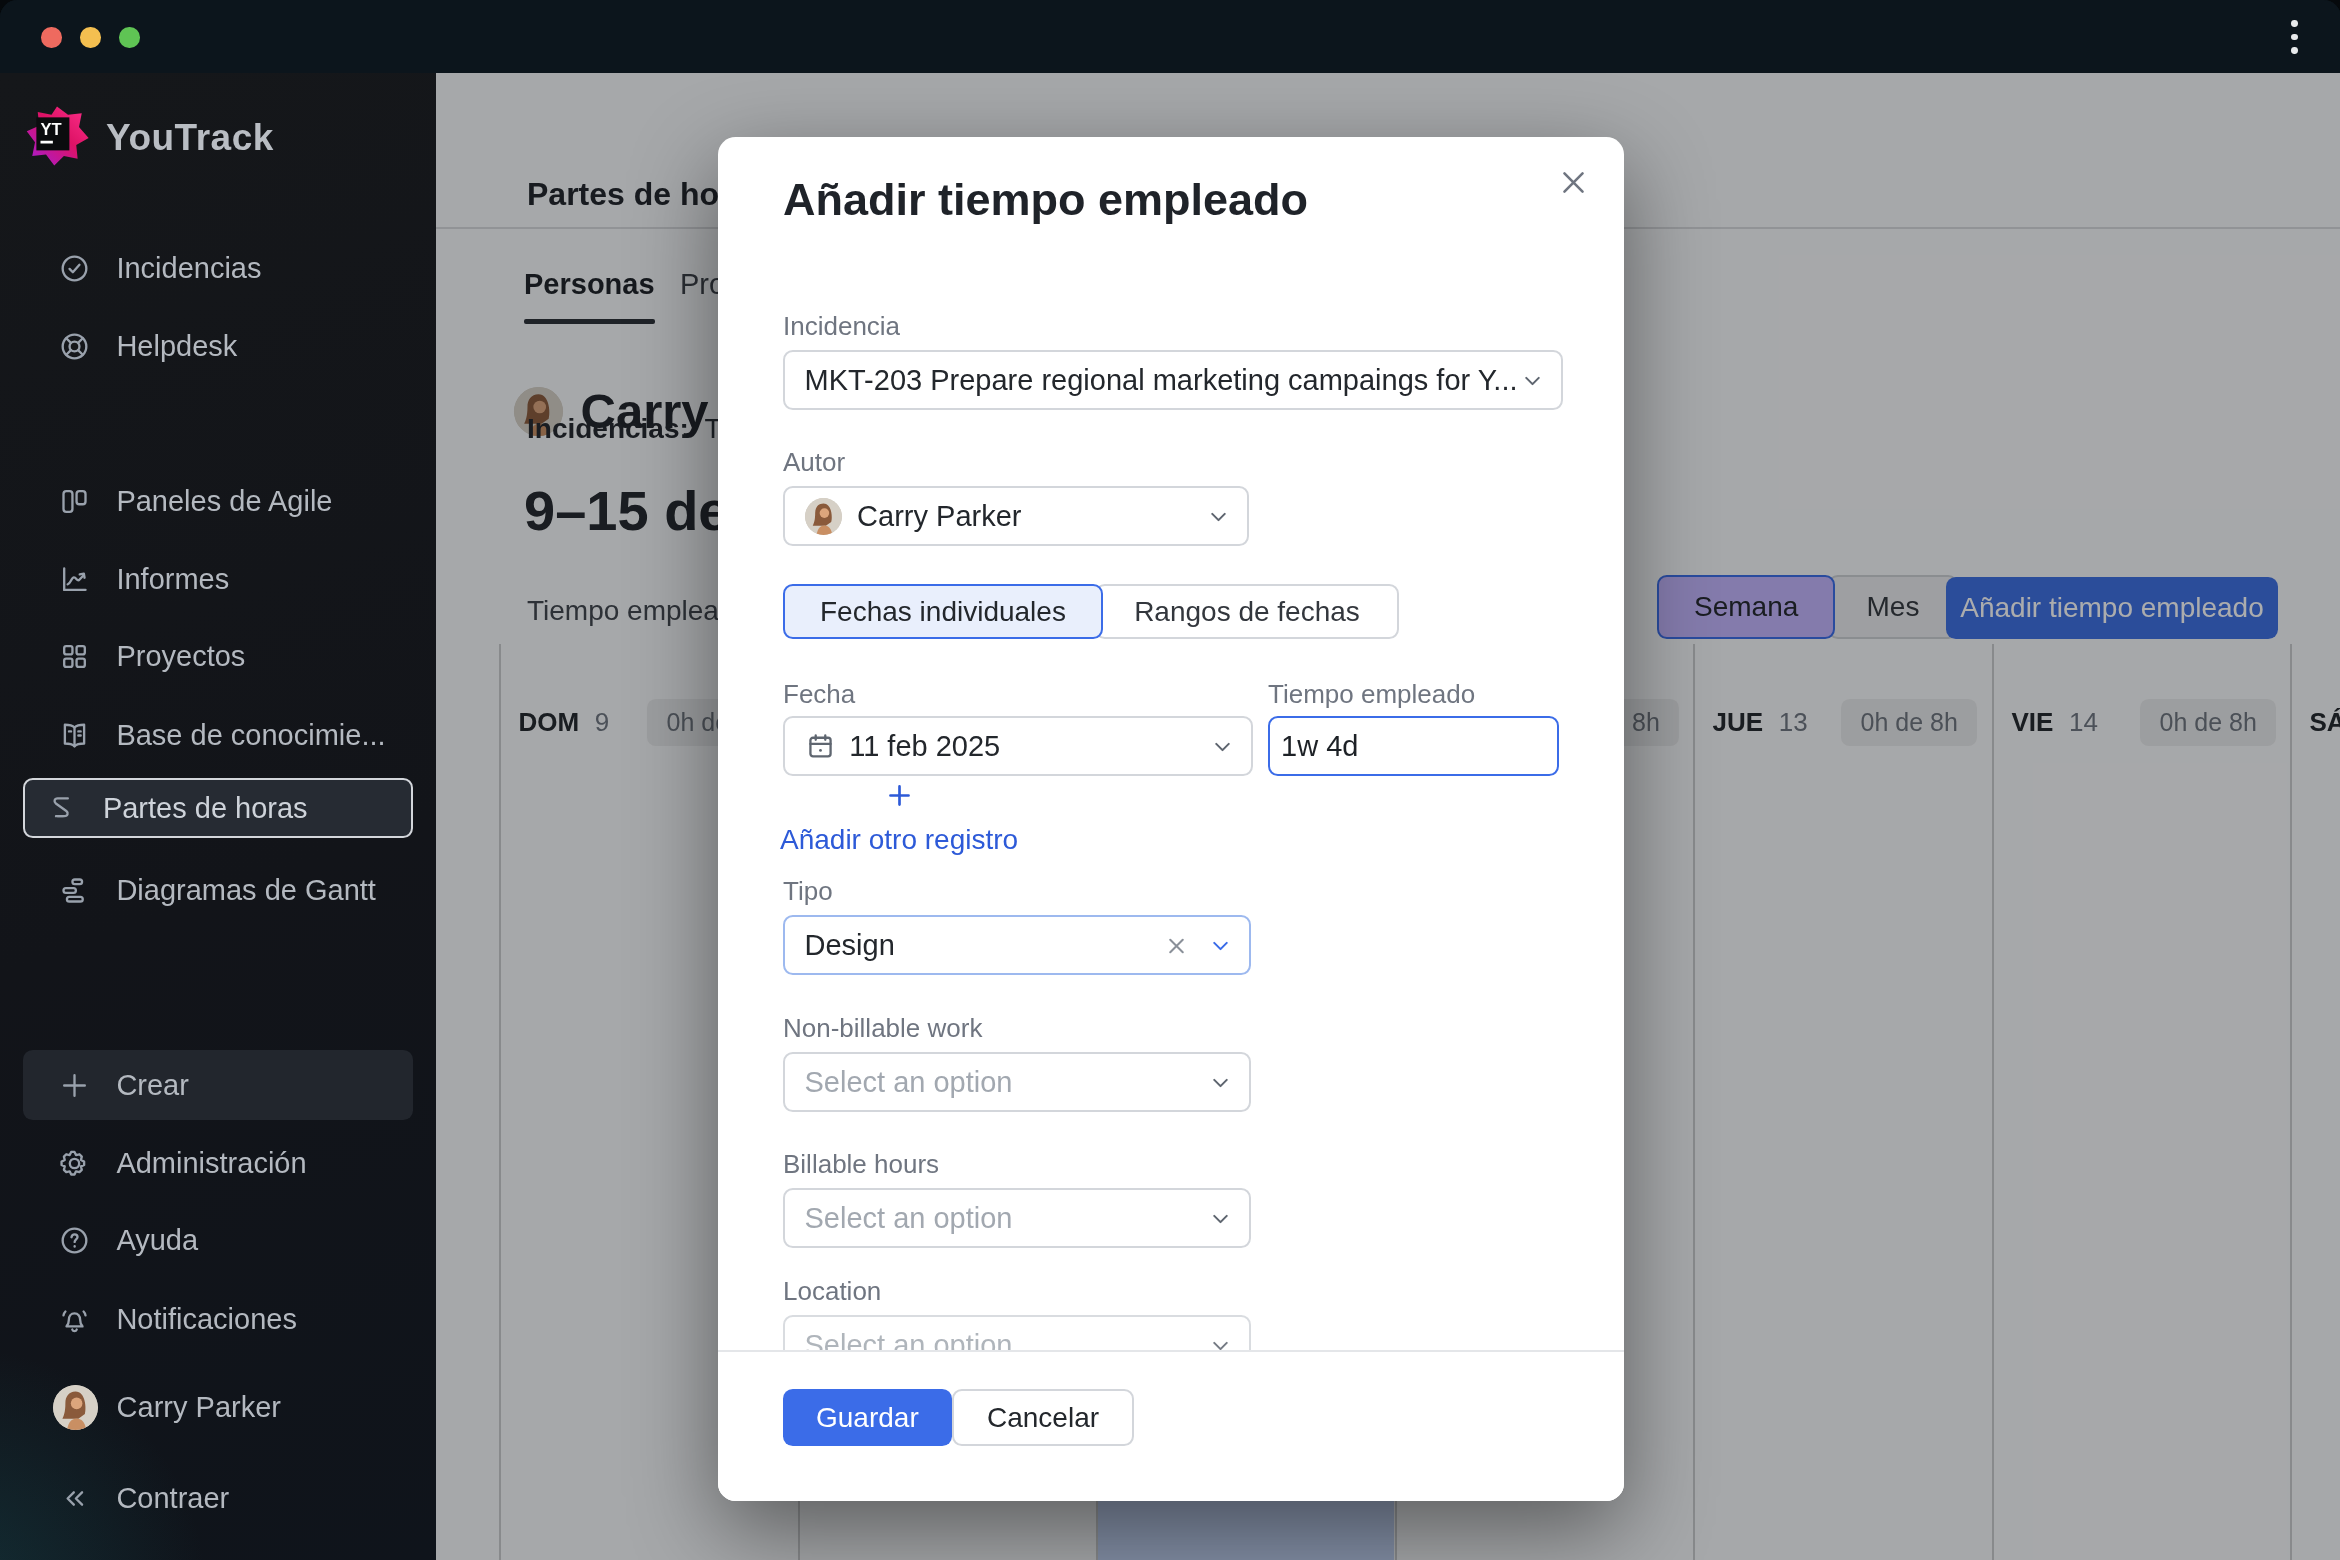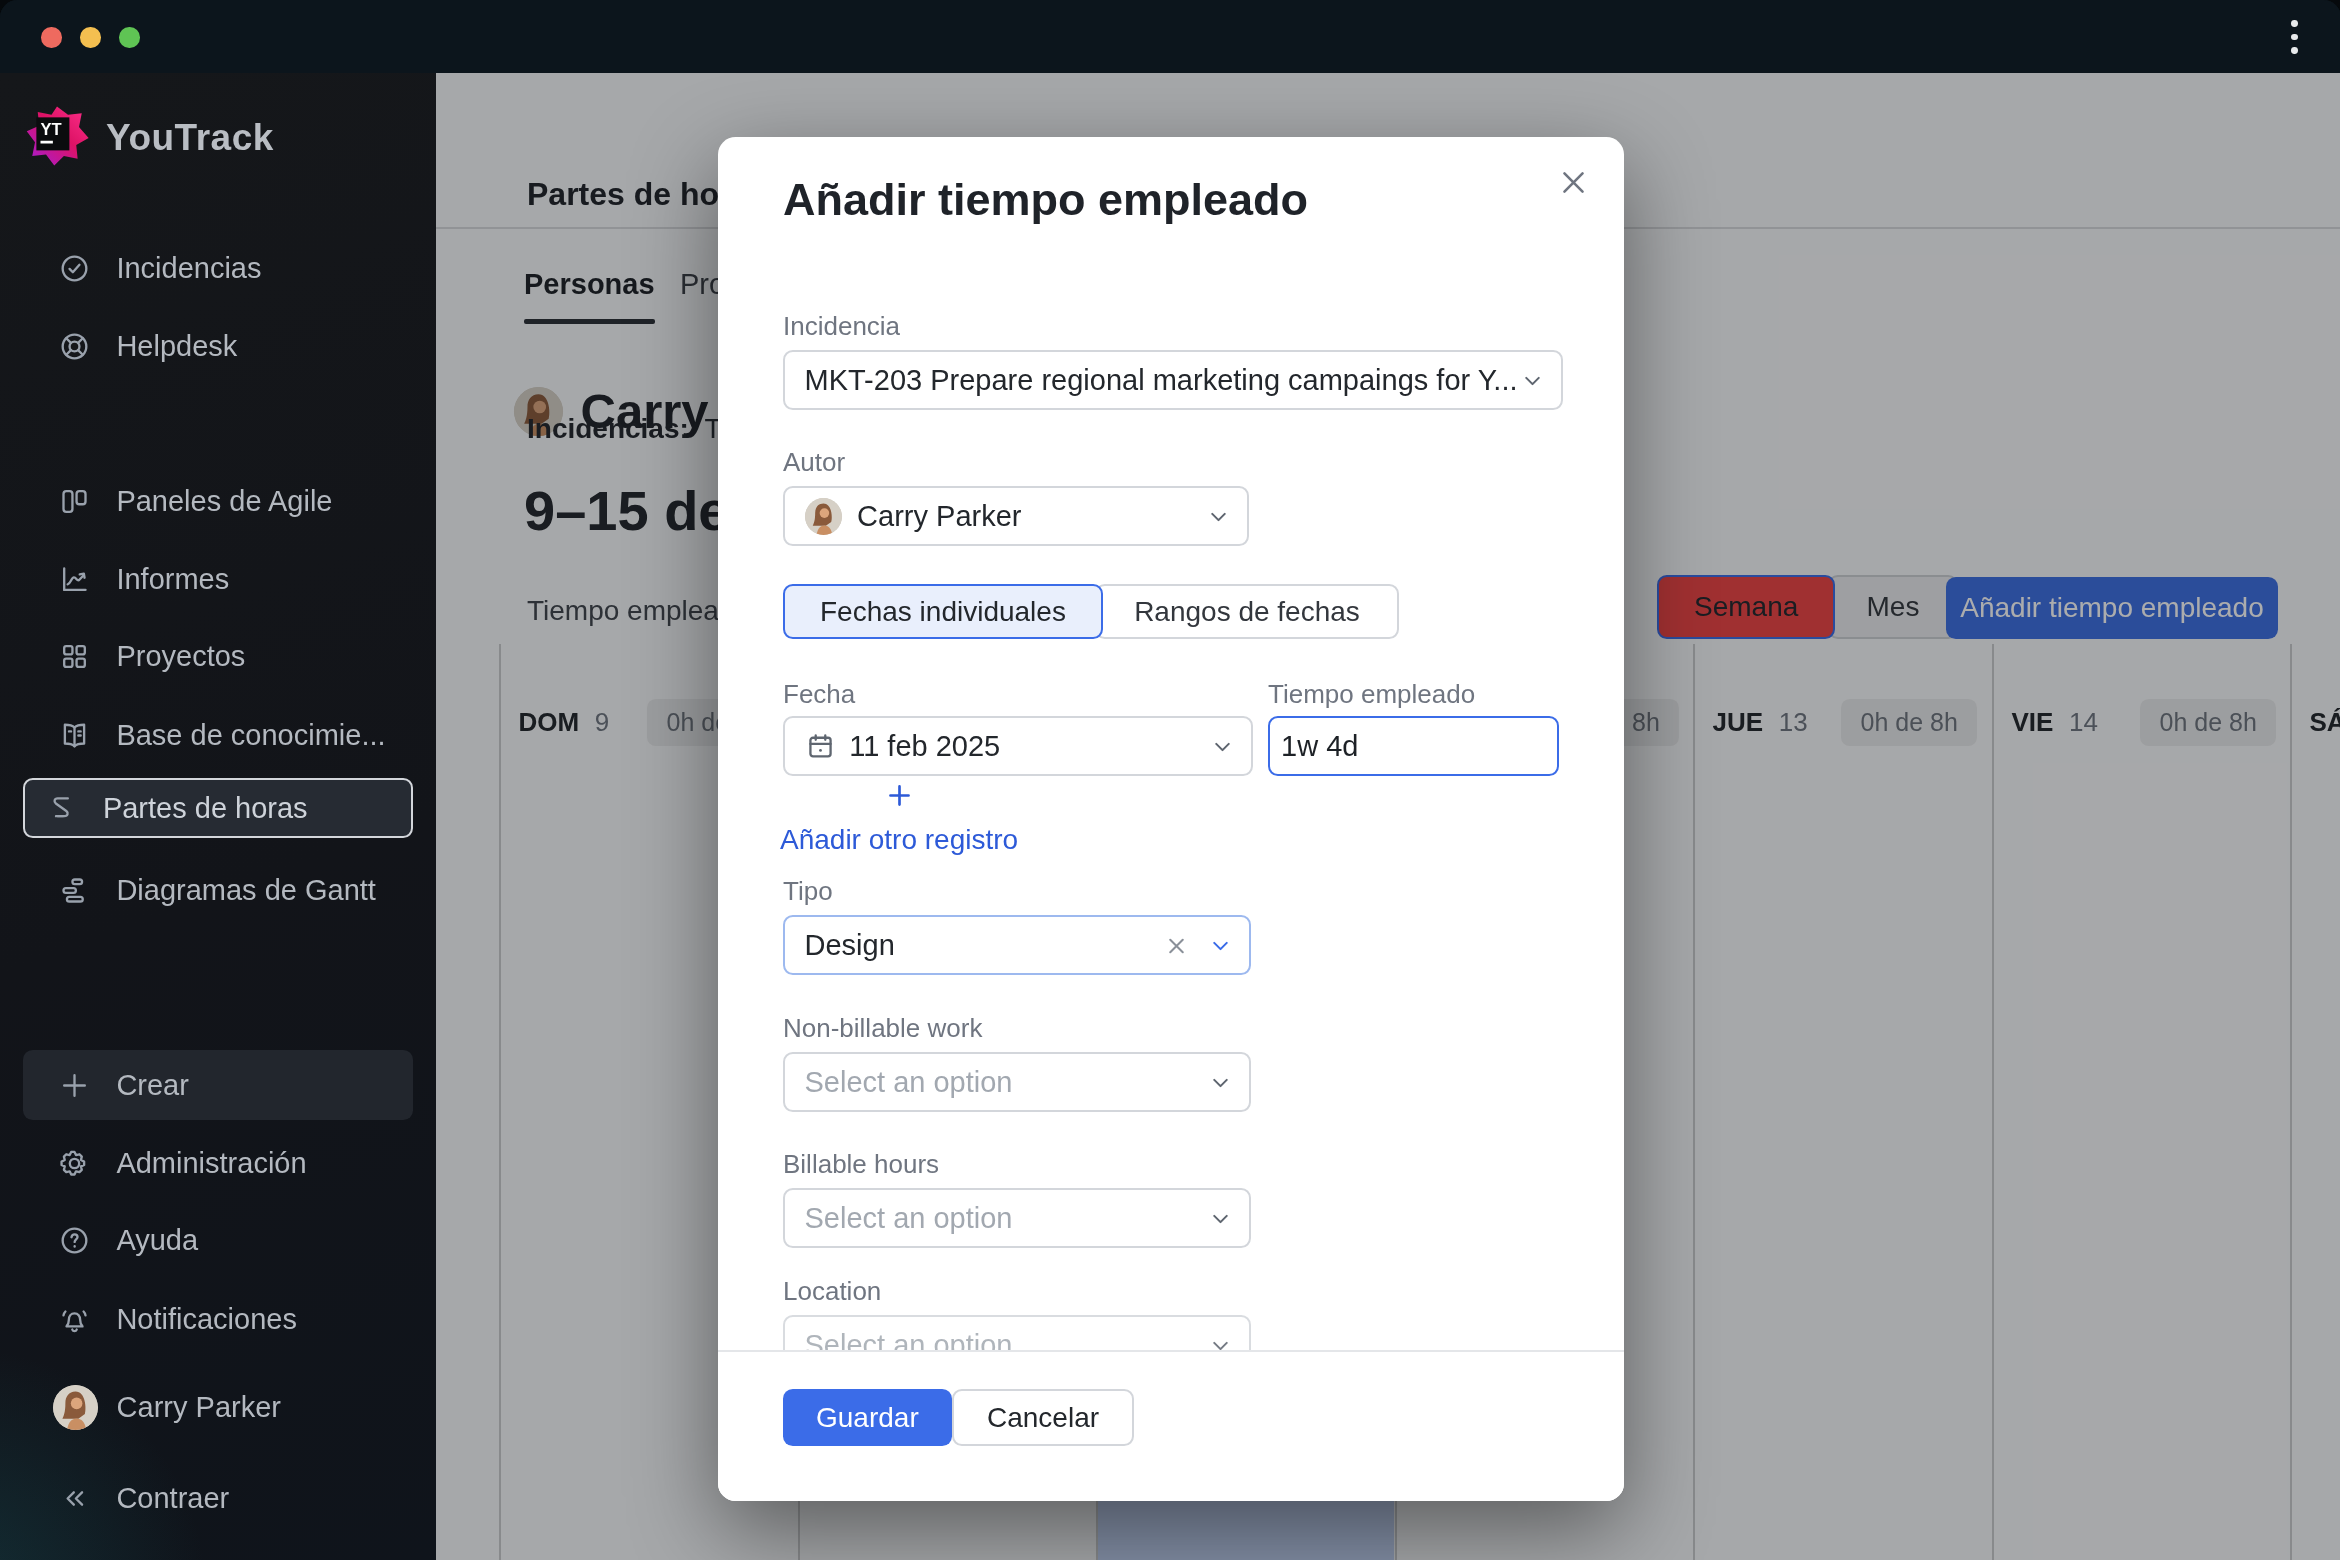--- a/index.html
+++ b/index.html
@@ -42,21 +42,21 @@
   .tab.active::after { content:""; position:absolute; left:0; top:51px; width:100%; height:4.9px; background:#2b2f36; border-radius:2px; }
   .user-head { position:absolute; left:78px; top:310px; display:flex; align-items:center; gap:17.6px; }
   .user-head .name { font-size:49px; font-weight:700; color:#20242a; white-space:nowrap; }
   .filter-row { position:absolute; left:91px; top:340px; font-size:28px; color:#23272c; white-space:nowrap; }
   .filter-row b { font-weight:700; }
   .filter-row span.v { margin-left:15.6px; color:#2a2e34; }
   .week-title { position:absolute; left:88px; top:405px; font-size:56px; font-weight:700; color:#23272c; white-space:nowrap; }
   .spent-line { position:absolute; left:91px; top:522px; font-size:28px; color:#40454c; white-space:nowrap; }
 
   .seg2 { position:absolute; left:1221px; top:502px; display:flex; }
-  .seg2 .w { height:64px; padding:0 35px; display:flex; align-items:center; justify-content:center; font-size:28px; color:#23272c; background:#ef4444; border:2px solid #3b6ce8; border-radius:9.8px; z-index:2; cursor:pointer; }
+  .seg2 .w { height:64px; padding:0 35px; display:flex; align-items:center; justify-content:center; font-size:28px; color:#23272c; background:#c4b5fd; border:2px solid #3b6ce8; border-radius:9.8px; z-index:2; cursor:pointer; }
   .seg2 .m { height:64px; padding:0 37px; margin-left:-7.8px; display:flex; align-items:center; justify-content:center; font-size:28px; color:#33373d; background:#ececee; border:2px solid #cdd0d4; border-radius:9.8px; cursor:pointer; }
   .add-time-btn { position:absolute; left:1510px; top:504px; width:332px; height:62px; background:#3e6fe3; color:#fff; font-size:28px; border:none; border-radius:9.8px; display:flex; align-items:center; justify-content:center; cursor:pointer; white-space:nowrap; }
 
   .cal { position:absolute; left:0; top:571px; width:100%; height:917px; }
   .cal .vline { position:absolute; top:0; bottom:0; width:2px; background:#caccce; }
   .cal .hl { position:absolute; top:112px; bottom:0; background:#c3d4f4; }
   .daycol { position:absolute; top:44px; height:68px; display:flex; align-items:center; }
   .daycol .dn { font-size:26px; font-weight:700; color:#22262b; margin-left:19.5px; }
   .daycol .dd { font-size:26px; color:#6f7680; margin-left:15.6px; }
   .daycol .badge { position:absolute; right:13.7px; height:47px; padding:0 19.5px; display:flex; align-items:center; background:#e9eaeb; border-radius:8.8px; font-size:25px; color:#6e747d; white-space:nowrap; }

